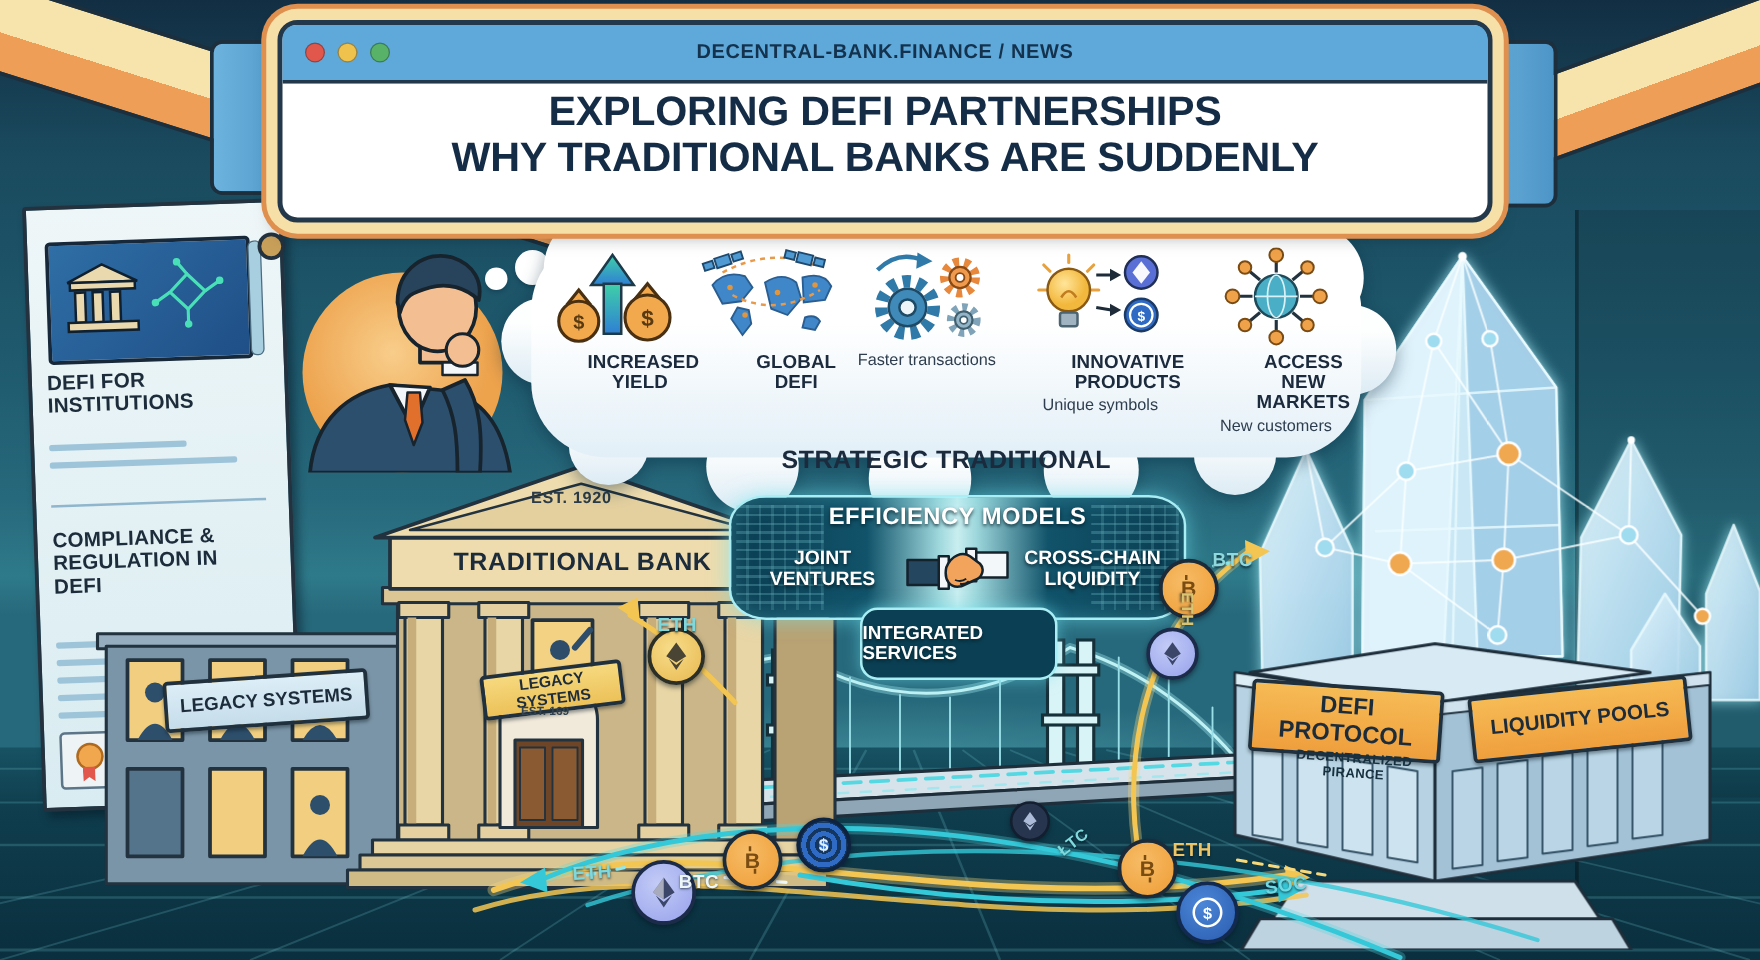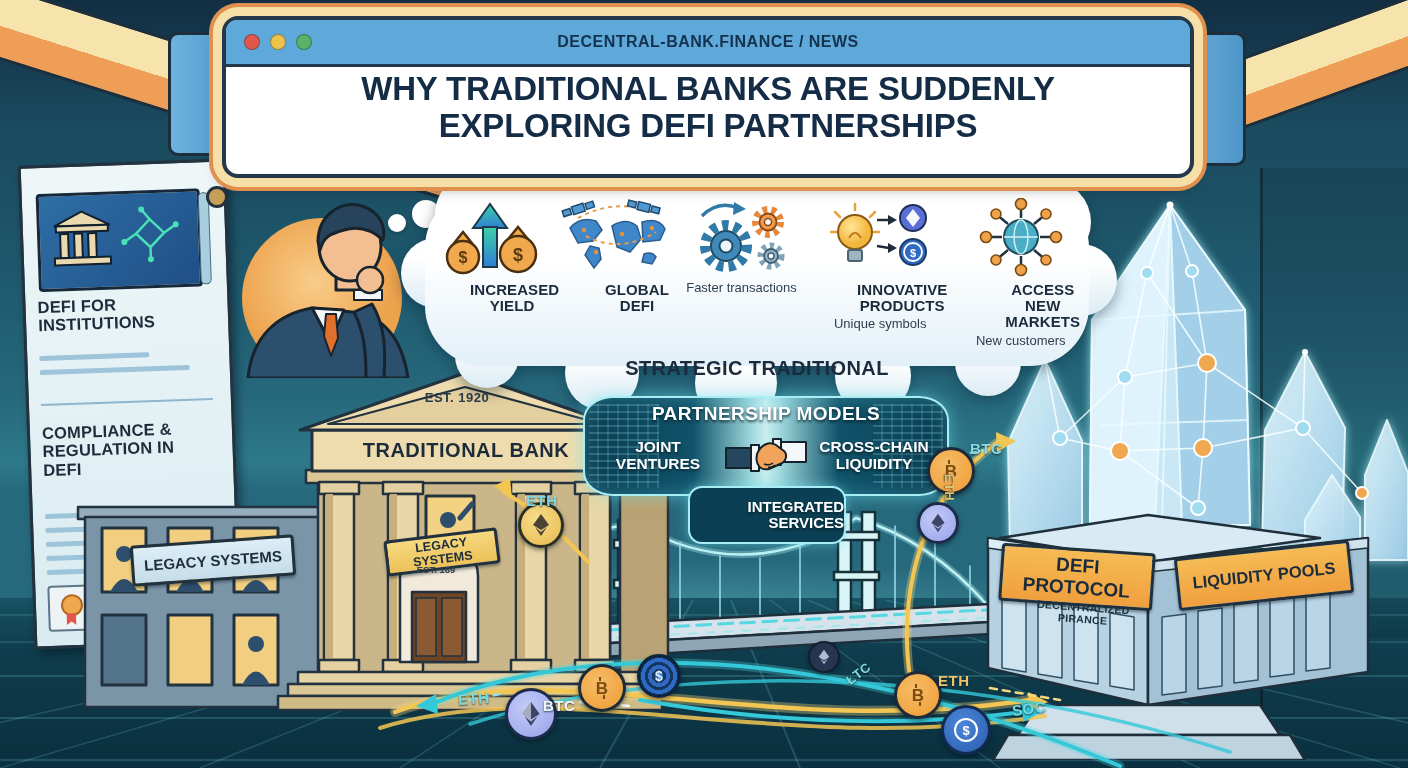--- a/index.html
+++ b/index.html
@@ -74,21 +74,21 @@
   #panel{left:583px;top:396px;width:362px;height:96px;border-radius:30px/24px;z-index:9;
     background:linear-gradient(90deg,#0b3d52 0%,#11536a 30%,#9fd8dd 46%,#c9eef0 50%,#9fd8dd 54%,#11536a 70%,#0b3d52 100%);
     border:2.5px solid #a8eef4;box-shadow:0 0 16px rgba(110,228,240,.55),inset 0 0 20px rgba(110,228,240,.3);}
   .code-tex{position:absolute;top:6px;bottom:6px;width:70px;opacity:.8;
     background:repeating-linear-gradient(0deg,transparent 0 5px,rgba(140,225,232,.3) 5px 7px),
                repeating-linear-gradient(90deg,transparent 0 8px,rgba(140,225,232,.22) 8px 10px);}
   #panel-title{position:absolute;top:5px;width:100%;text-align:center;font-weight:900;font-size:19px;color:#fff;letter-spacing:.4px;text-shadow:0 2px 3px rgba(3,30,40,.8);}
   #panel-row{position:absolute;top:30px;left:0;width:100%;display:flex;align-items:center;justify-content:space-between;padding:0 14px;box-sizing:border-box;}
   .panel-side{width:118px;text-align:center;font-weight:700;font-size:15.5px;line-height:1.1;color:#fff;text-shadow:0 2px 3px rgba(3,30,40,.85);}
   #panel-tab{left:688px;top:486px;width:154px;height:54px;border-radius:14px;background:#0b4054;border:2.5px solid #a8eef4;
-    box-shadow:0 0 12px rgba(110,228,240,.5);display:flex;align-items:center;justify-content:center;text-align:right;
+    box-shadow:0 0 12px rgba(110,228,240,.5);display:flex;align-items:center;justify-content:center;text-align:left;
     font-weight:900;font-size:15px;line-height:1.1;color:#fff;text-shadow:0 2px 3px rgba(3,30,40,.85);z-index:9;}
   
   .coin{border-radius:50%;display:flex;align-items:center;justify-content:center;z-index:11;box-shadow:0 2px 4px rgba(4,20,30,.5);}
   .flabel{font-weight:800;font-size:15px;z-index:11;text-shadow:0 1px 2px rgba(4,20,30,.7);letter-spacing:.5px;}
   svg text{font-family:"Liberation Sans",sans-serif;}.z3{z-index:3}.z4{z-index:4}.z5{z-index:5}.z6{z-index:6}.z7{z-index:7}
 </style>
 </head>
 <body>
 
 <div id="stage">
@@ -384,21 +384,21 @@
       <path d="M470,700 L500,694" stroke="#8fe8ef" stroke-width="2.5" stroke-dasharray="6 6"></path>
       <path d="M580,702 L630,706" stroke="#eef8f9" stroke-width="2.5" stroke-dasharray="7 7"></path>
       <path d="M960,455 L985,450" stroke="#8fe8ef" stroke-width="2.5" stroke-dasharray="6 5"></path>
       <path d="M990,688 L1060,700" stroke="#f7d87a" stroke-width="2.5" stroke-dasharray="7 6"></path>
     </g>
   </svg>
 
   <div class="abs" id="panel">
     <div class="code-tex" style="left:4px"></div>
     <div class="code-tex" style="right:4px"></div>
-    <div id="panel-title">PARTNERSHIP MODELS</div>
+    <div id="panel-title">EFFICIENCY MODELS</div>
     <div id="panel-row">
       <div class="panel-side">JOINT VENTURES</div>
       <svg width="84" height="54" viewBox="0 0 84 54">
         <g stroke="#14222c" stroke-width="2" stroke-linejoin="round">
           <path d="M2,20 L30,20 L30,40 L2,40 Z" fill="#25465f"></path>
           <rect x="27" y="17" width="8" height="26" fill="#f4f7f9"></rect>
           <path d="M82,14 L56,14 L56,34 L82,34 Z" fill="#f4f7f9"></path>
           <rect x="49" y="11" width="8" height="26" fill="#f4f7f9"></rect>
           <path d="M33,26 C37,16 46,13 52,17 L60,23 C64,27 62,34 56,36 L45,41 C36,43 31,36 33,26 Z" fill="#f2a45c"></path>
           <path d="M40,36 q5,2 9,-1 M44,39 q4,1 7,-2" fill="none" stroke-width="1.5"></path>
@@ -651,18 +651,18 @@
   <div class="abs clamp" id="clamp-left"></div>
   <div class="abs clamp" id="clamp-right"></div>
   <div class="abs" id="browser">
     <div class="abs" id="titlebar">
       <div class="abs dot" style="left:18px;background:#e2574c"></div>
       <div class="abs dot" style="left:44px;background:#efc24e"></div>
       <div class="abs dot" style="left:70px;background:#58b368"></div>
       <div id="url-text">DECENTRAL-BANK.FINANCE / NEWS</div>
     </div>
     <div class="abs" id="headline">
+      <div>EXPLORING DEFI PARTNERSHIPS</div>
       <div>WHY TRADITIONAL BANKS ARE SUDDENLY</div>
-      <div>EXPLORING DEFI PARTNERSHIPS</div>
     </div>
   </div>
 
 </div>
 
 </body></html>

